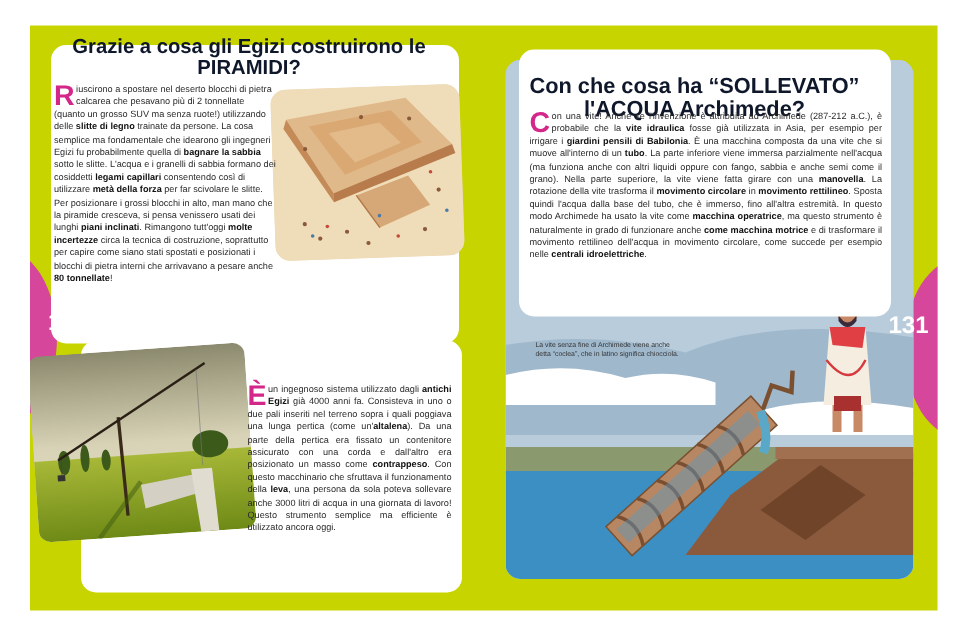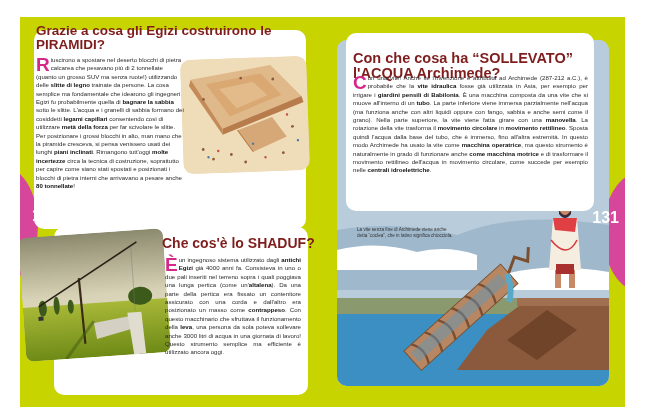--- a/index.html
+++ b/index.html
@@ -11,21 +11,21 @@
   .page-badge { position: absolute; width: 76px; height: 120px; border-radius: 50%; }
   .badge-left { left: -58px; top: 148px; background: #d6469a; }
   .badge-right { right: -54px; top: 155px; background: #d6469a; }
   .page-num { position: absolute; color: #ffffff; font-weight: bold; font-size: 16px; }
   .pn-left { left: 9px; top: 205px; }
   .pn-right { right: 8px; top: 208px; }
 
   .card { position: absolute; background: #ffffff; border-radius: 10px; }
   .card-tl { left: 14px; top: 13px; width: 272px; height: 199px; }
 
-  h2.heading { color: #7f1d1d; font-weight: bold; line-height: 1.05; }
+  h2.heading { color: #0f172a; font-weight: bold; line-height: 1.05; text-align: center; }
   .h-tl { position: absolute; left: 30px; top: 24px; font-size: 13.5px; width: 260px; }
 
   .body-text { position: absolute; font-size: 6.1px; line-height: 8.4px; color: #2a2a2a; }
   .body-text b { color: #111; }
   .drop { float: left; color: #d4278a; font-weight: bold; font-size: 19px; line-height: 15px; margin-right: 1px; margin-top: 1px; }
 
   .tl-text { left: 30px; top: 56px; width: 148px; }
 
   .pyramid-img { position: absolute; left: 162px; top: 41px; width: 126px; height: 114px; border-radius: 10px; background: #ecd4ad; overflow: hidden; transform: rotate(-2deg); }
   .shaduf-img { position: absolute; left: 2px; top: 232px; width: 145px; height: 124px; border-radius: 8px; overflow: hidden; transform: rotate(-4deg); }
@@ -113,21 +113,20 @@
       <line x1="16" y1="70" x2="118" y2="12" stroke="#2a1f14" stroke-width="1.6"></line>
       <line x1="18" y1="70" x2="18" y2="80" stroke="#444" stroke-width="0.6"></line>
       <rect x="15" y="80" width="5" height="4" fill="#333"></rect>
       <line x1="112" y1="16" x2="112" y2="80" stroke="#777" stroke-width="0.4"></line>
       <polygon points="70,90 118,84 118,96 72,106" fill="#d4d0c4"></polygon>
       <polygon points="104,82 118,82 120,124 108,124" fill="#e0dcd0"></polygon>
       <line x1="40" y1="124" x2="70" y2="88" stroke="#3e5a10" stroke-width="3" opacity="0.5"></line>
     </svg>
   </div>
 
-  <h2 class="heading" style="position:absolute;left:142px;top:219px;font-size:14px;">Che cos'è lo SHADUF?</h2>
 
   <div class="body-text" style="left:145px;top:239px;width:136px;text-align:justify;">
     <span class="drop">È</span>
     <span><span> un ingegnoso sistema utilizzato dagli </span><b>antichi Egizi</b><span> già 4000 anni fa. Consisteva in uno o due pali inseriti nel terreno sopra i quali poggiava una lunga pertica (come un'</span><b>altalena</b><span>). Da una parte della pertica era fissato un contenitore assicurato con una corda e dall'altro era posizionato un masso come </span><b>contrappeso</b><span>. Con questo macchinario che sfruttava il funzionamento della </span><b>leva</b><span>, una persona da sola poteva sollevare anche 3000 litri di acqua in una giornata di lavoro! Questo strumento semplice ma efficiente è utilizzato ancora oggi.</span></span>
   </div>
 
   <div class="arch-panel">
     <svg width="272" height="346" viewBox="0 0 272 346">
       <rect width="272" height="346" fill="#b8ccdb"></rect>
       <path d="M0 190 Q60 180 120 195 Q180 170 272 185 L272 250 L0 250 Z" fill="#9fb8cc"></path>

